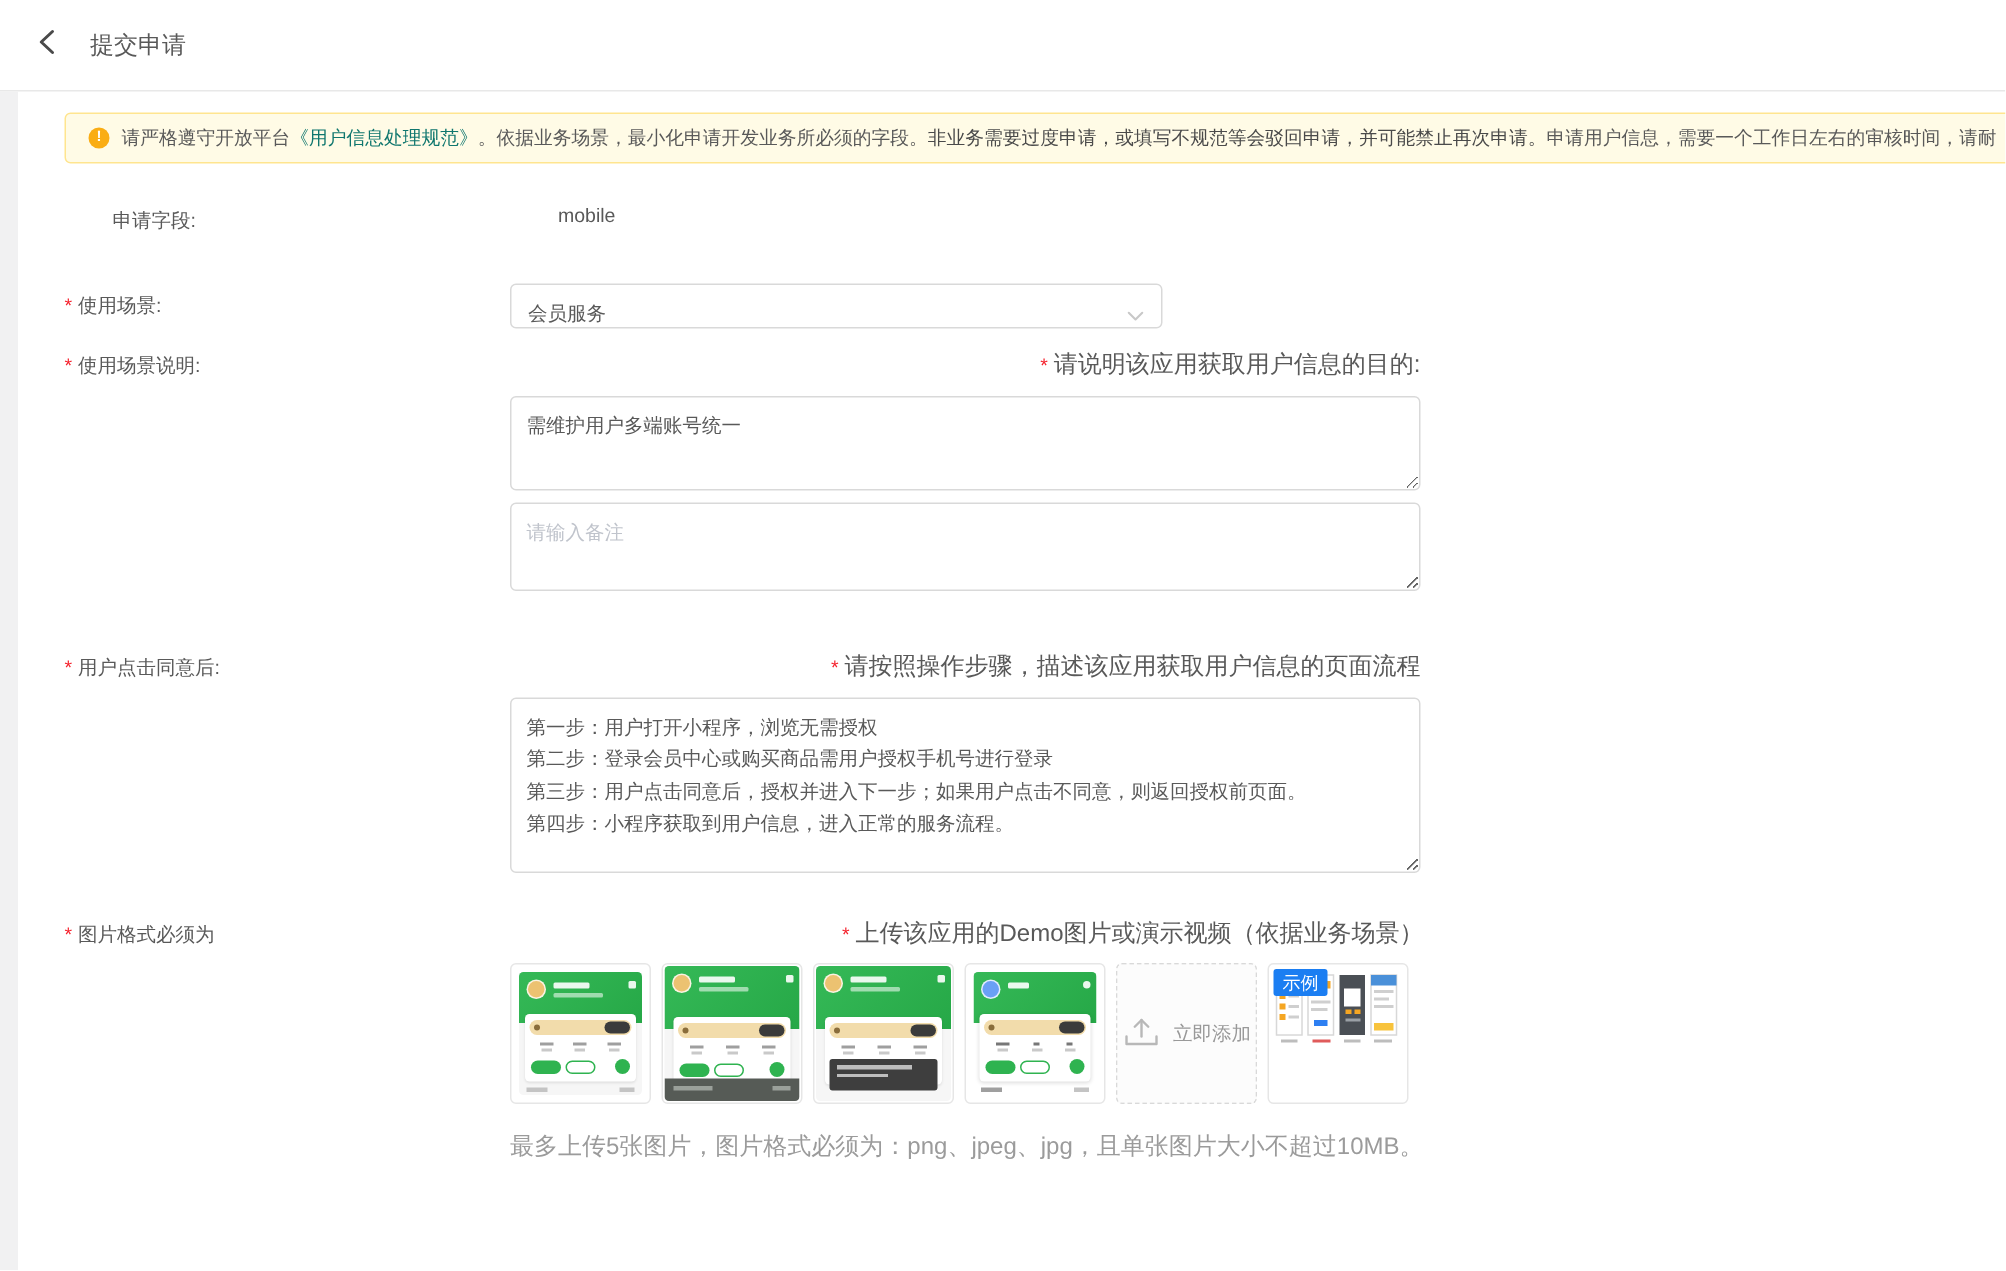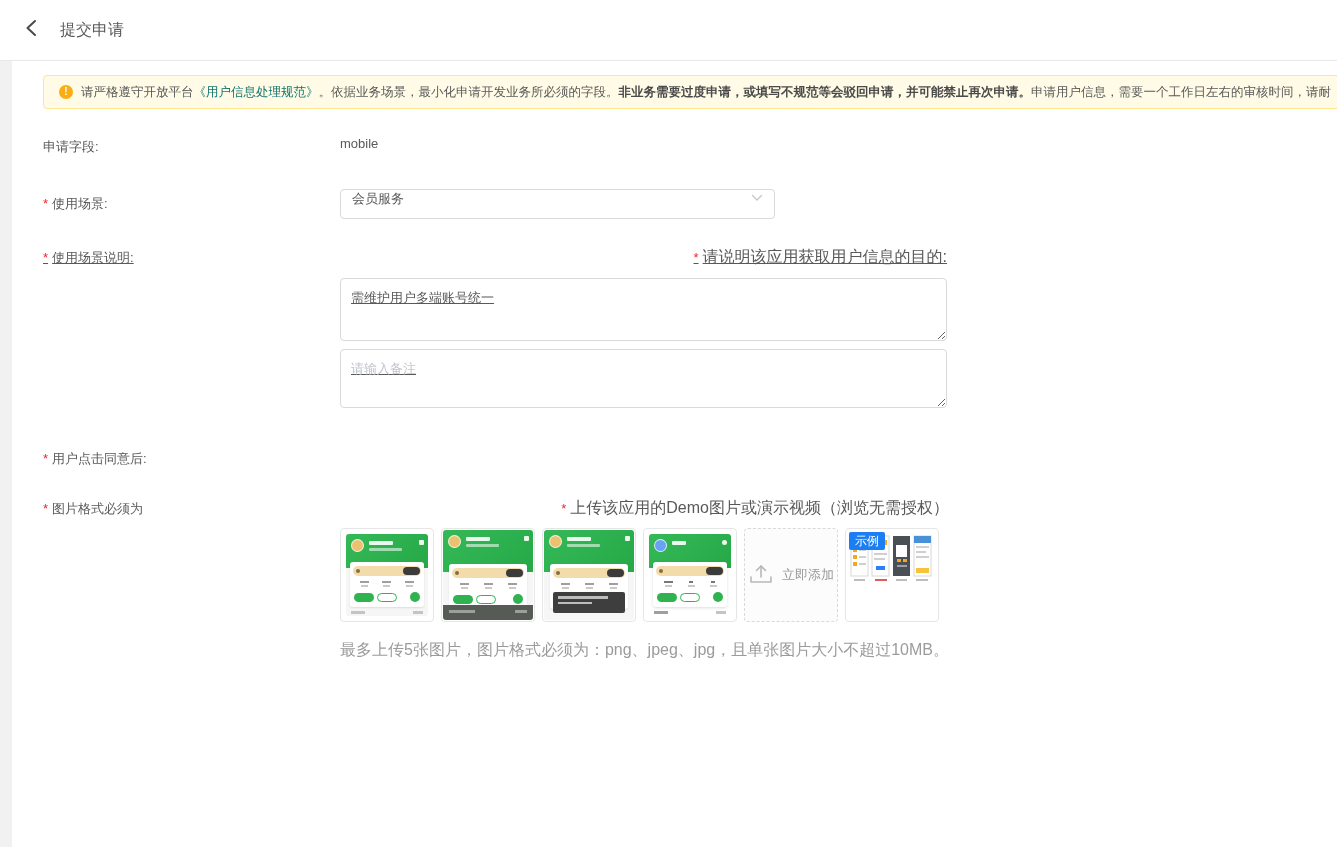--- a/index.html
+++ b/index.html
@@ -15,38 +15,38 @@
   
   .left-strip { position:absolute; top:61px; left:0; width:12px; height:786px; background:#f1f1f2; }
 
   .main { padding:14px 0 0 43px; }
 
   
   .alert { width:1500px; height:34px; display:flex; align-items:center; background:#fffbe6; border:1px solid #ffe58f; border-radius:4px; padding:0 15px; white-space:nowrap; overflow:hidden; font-size:12.5px; color:#595959; }
   .warn-icon { flex:0 0 14px; width:14px; height:14px; border-radius:50%; background:#faad14; color:#fff; font-size:10px; font-weight:bold; line-height:14px; text-align:center; margin-right:8px; }
   .warn-icon::before { content:"!"; }
   .alert a { color:#0f766e; text-decoration:none; }
-  .alert b { font-weight:bold; color:#4a4a4a; }
+  .alert b { font-weight:normal; color:#4a4a4a; }
 
   
   .form-row { display:flex; align-items:flex-start; }
   .row-label { width:297px; flex-shrink:0; font-size:13px; color:#595959; padding-top:2px; }
   .req::before { content:"*"; color:#f5222d; margin-right:4px; font-size:13px; }
   .hint-label { font-size:16px; color:#595959;text-align:right; }
 
-  .row-apply { margin-top:27px; }
+  .row-apply { margin-top:27px;margin-left:32px; }
   .row-scene { margin-top:33px; align-items:center; }
   .row-scene .row-label { padding-top:0; }
-  .row-scenedesc { margin-top:28px;text-decoration:underline; }
+  .row-scenedesc { margin-top:14px; }
   .row-flow { margin-top:40px; }
   .row-upload { margin-top:30px; }
 
   .field-value { font-size:13px; color:#595959; }
 
-  .select-box { width:435px; height:30px; border:1px solid #d9d9d9; border-radius:4px; background:#fff; display:flex; align-items:flex-start; justify-content:space-between; padding:0 11px; font-size:13px; color:#595959; cursor:pointer; }
+  .select-box { width:435px; height:30px; border:1px solid #d9d9d9; border-radius:4px; background:#fff; display:flex; align-items:flex-end; justify-content:space-between; padding:0 11px; font-size:13px; color:#595959; cursor:pointer; }
 
   textarea { display:block; width:607px; border:1px solid #d9d9d9; border-radius:4px; padding:8px 10px; font-size:13px; line-height:1.65; color:#595959; font-family:inherit; resize:vertical; outline:none; background:#fff; }
   textarea::placeholder { color:#c0c4cc; }
   .ta-purpose { height:63px; margin-top:10px; }
   .ta-remark  { height:59px; margin-top:8px; }
   .ta-flow    { height:117px; margin-top:10px; }
   .remark-label { margin-top:32px; font-size:13px; color:#595959; }
 
   
   .thumb-row { display:flex; gap:7px; margin-top:9px; }
@@ -137,26 +137,33 @@
       <div class="row-label req">使用场景说明:</div>
       <div>
         <div class="hint-label req">请说明该应用获取用户信息的目的:</div>
         <textarea class="ta-purpose" style="">需维护用户多端账号统一</textarea>
         <textarea class="ta-remark" placeholder="请输入备注" style=""></textarea>
       </div>
     </div>
 
     <div class="form-row row-flow">
       <div class="row-label req">用户点击同意后:</div>
+      <div>
+        <div class="hint-label req">请按照操作步骤，描述该应用获取用户信息的页面流程</div>
+        <textarea class="ta-flow" style="">第一步：用户打开小程序，浏览无需授权
+第二步：登录会员中心或购买商品需用户授权手机号进行登录
+第三步：用户点击同意后，授权并进入下一步；如果用户点击不同意，则返回授权前页面。
+第四步：小程序获取到用户信息，进入正常的服务流程。</textarea>
+      </div>
     </div>
 
     <div class="form-row row-upload">
       <div class="row-label req">图片格式必须为</div>
       <div>
-        <div class="hint-label req">上传该应用的Demo图片或演示视频（浏览无需授权）</div>
+        <div class="hint-label req">上传该应用的Demo图片或演示视频（依据业务场景）</div>
 
         <div class="thumb-row">
 
           <div class="thumb thumb-pad">
             <div class="shot">
               <div class="hdr">
                   <span class="avatar"></span>
                   <span class="nm"></span>
                   <span class="nm2"></span>
                   <span class="hdr-ico"></span>

